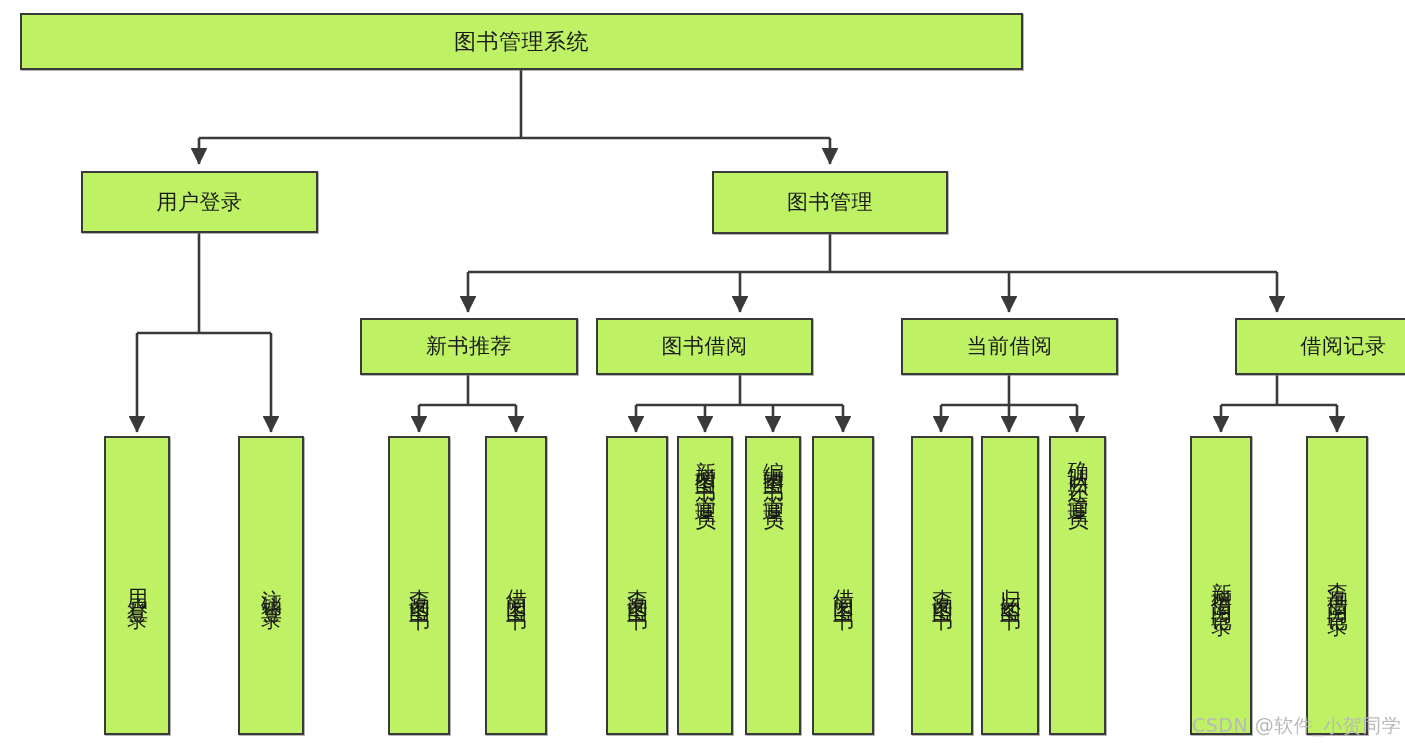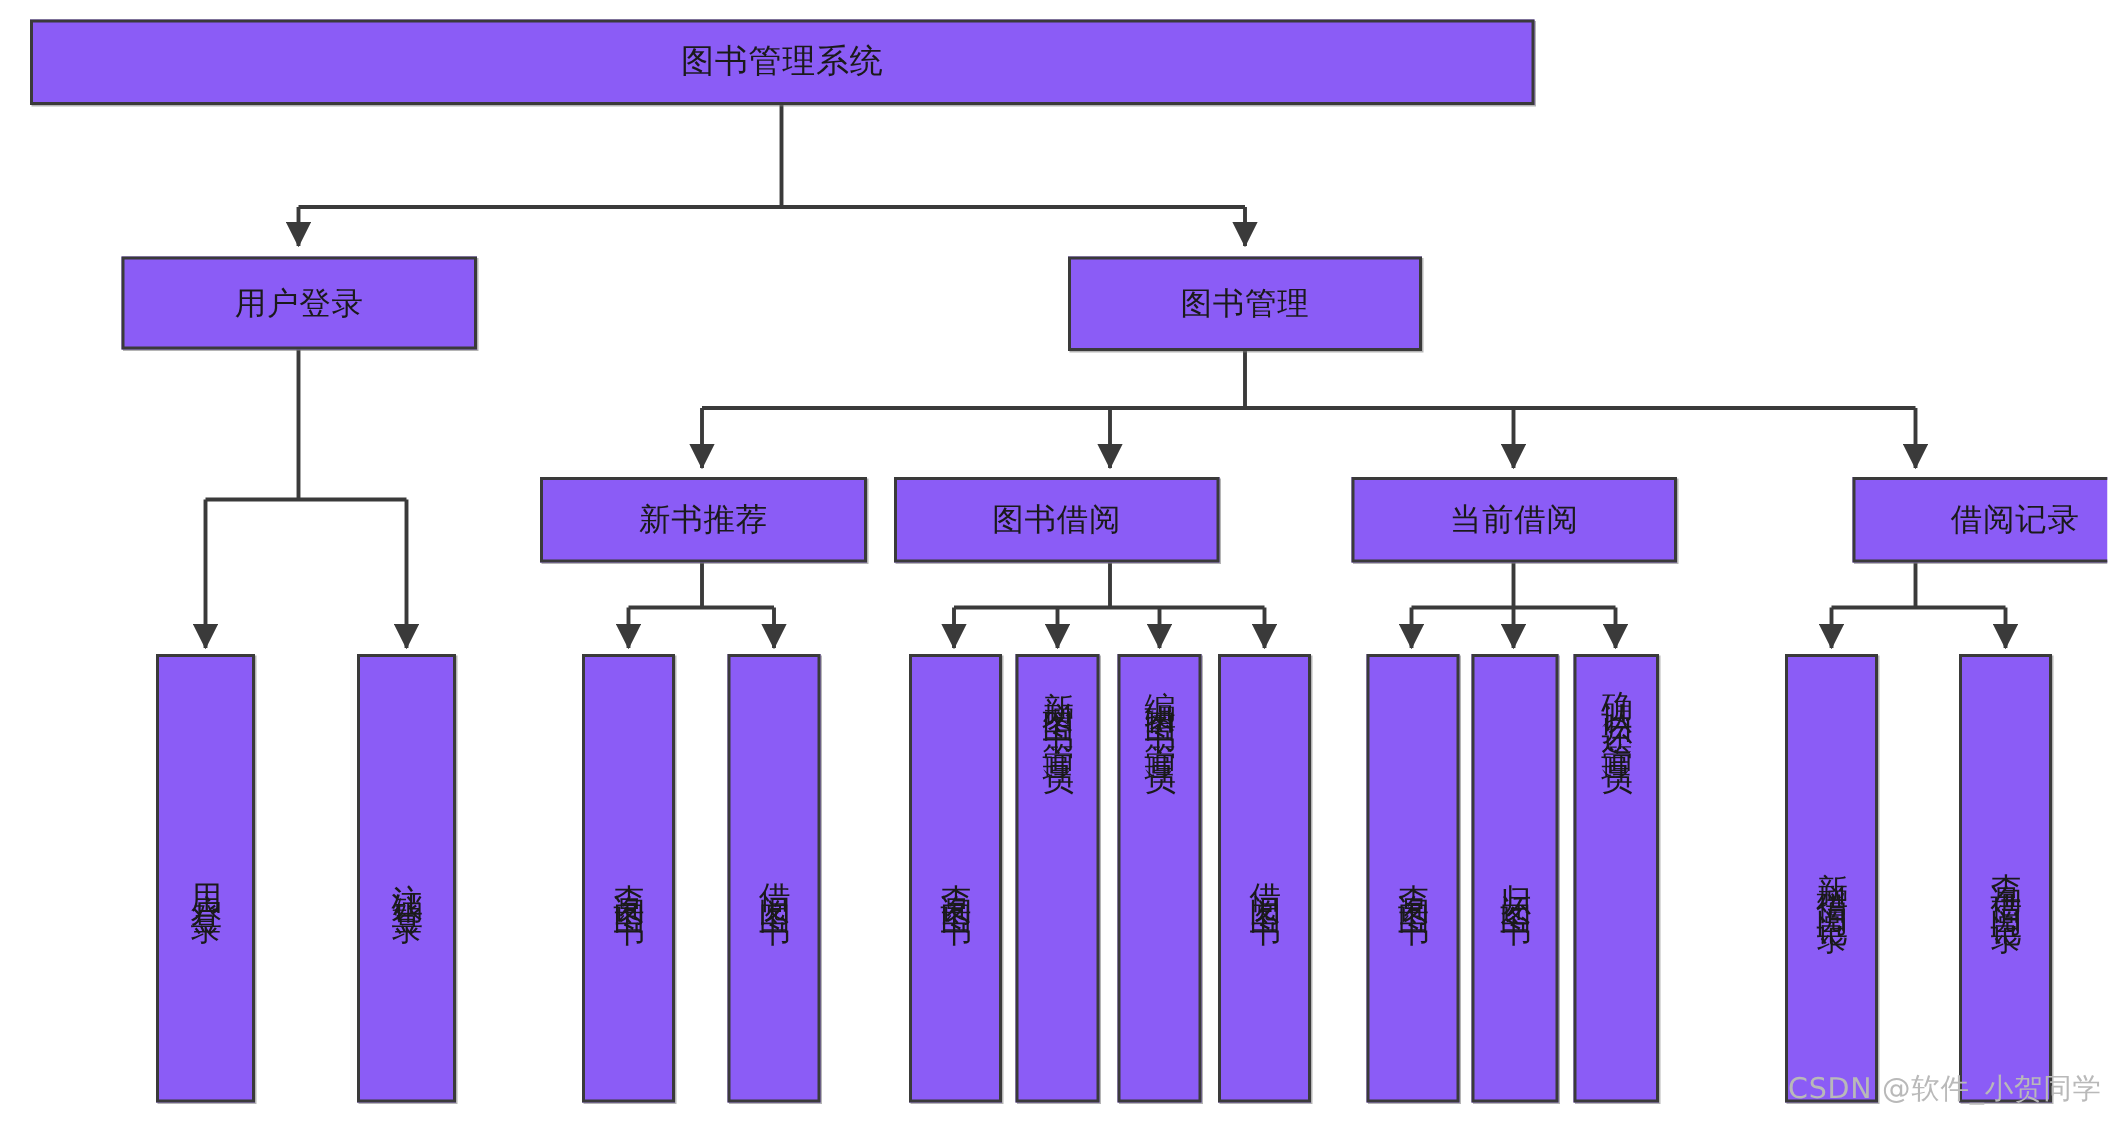--- a/index.html
+++ b/index.html
@@ -22,21 +22,21 @@
     position: absolute;
     left: 0;
     top: 0;
     width: 1405px;
     height: 747px;
     pointer-events: none;
   }
   .node {
     position: absolute;
     box-sizing: border-box;
-    background: #8b5cf6;
+    background: #bef264;
     border: 2px solid #3a3a3a;
     display: flex;
     align-items: center;
     justify-content: center;
     color: #1a1a1a;
     box-shadow: 1px 1px 0 0 rgba(120,120,120,0.55);
   }
   .node-label {
     display: block;
     text-align: center;

